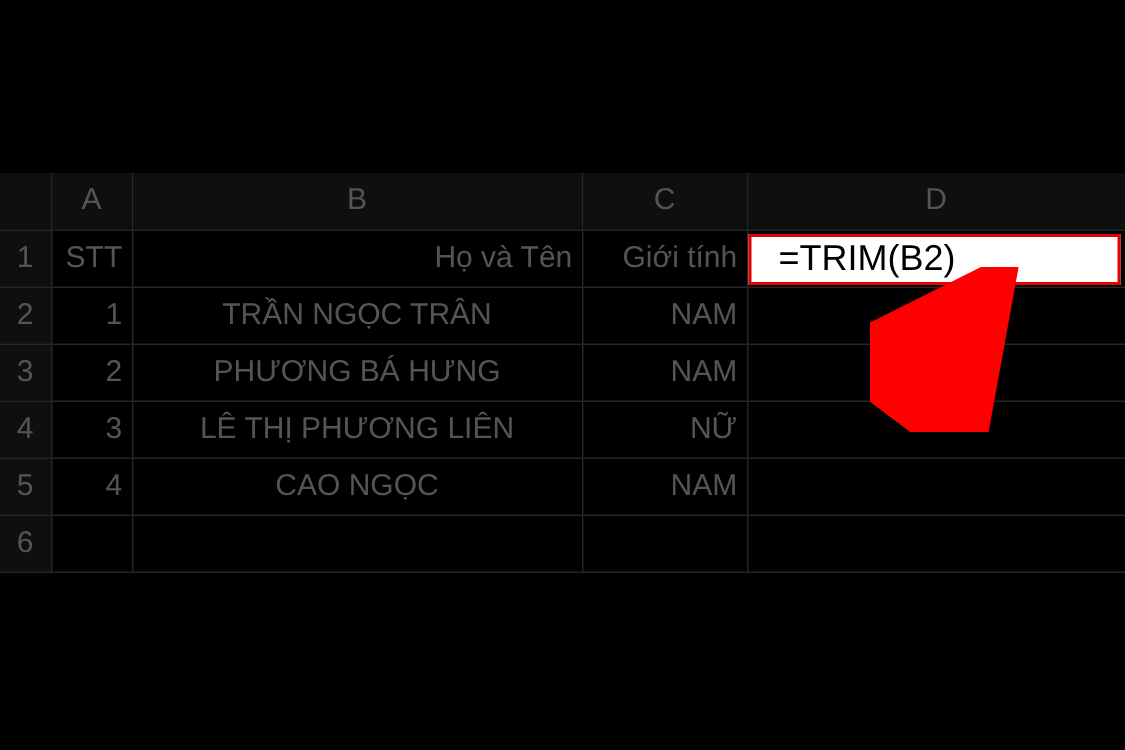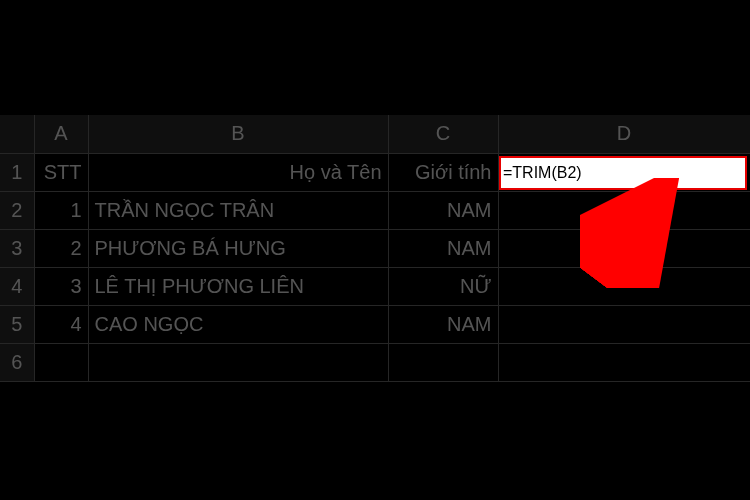--- a/index.html
+++ b/index.html
@@ -54,40 +54,40 @@
     font-weight: normal;
   }
   th.colhead { border-top: none; }
   td.rowhead { border-left: none; }
   .corner {
     background: #222;
     border-top: none;
     border-left: none;
   }
   .center { text-align: right; }
-  .left { text-align: left; }
+  .left { text-align: center; }
   .active-wrap {
     position: absolute;
     top: 155px; 
     left: 498px; 
     width: 250px;
     height: 36px;
     z-index: 10;
     box-sizing: border-box;
   }
   .active-cell {
     position: absolute;
     inset: 1px;
     background: #fff;
     border: 2px solid #e60000;
     box-sizing: border-box;
     display: flex;
     align-items: center;
-    padding: 0 2px;
-    font-size: 16px;
+    padding: 0 18px;
+    font-size: 24px;
     color: #000;
   }
   
   .arrow {
     position: absolute;
     z-index: 11;
     pointer-events: none;
   }
   .arrow svg { display: block; }
 </style>

